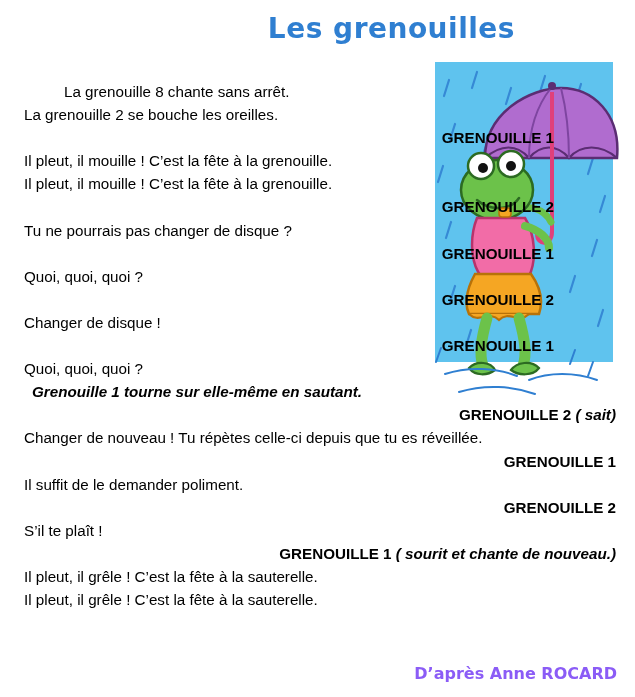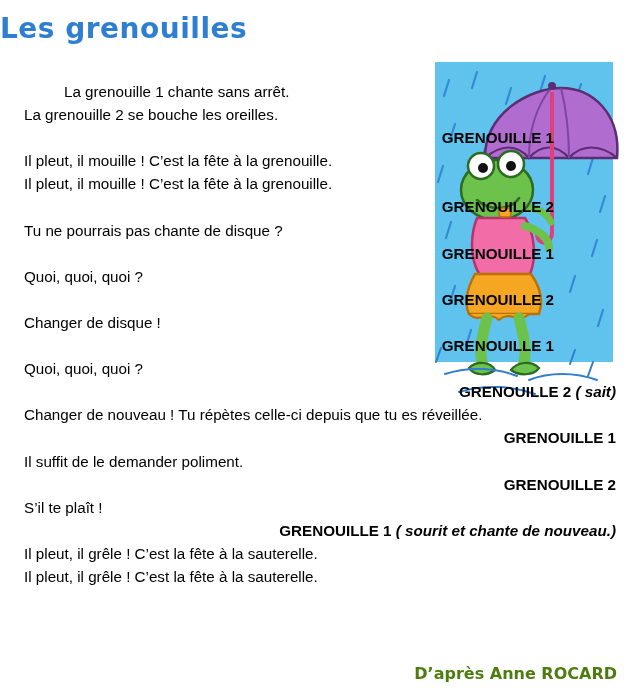--- a/index.html
+++ b/index.html
@@ -11,21 +11,21 @@
     height: 697px;
     background: #ffffff;
     font-family: "Liberation Sans", sans-serif;
     color: #000000;
     position: relative;
     overflow: hidden;
   }
 
   
   .title {
-    text-align: left;
+    text-align: right;
     color: #2f7fd1;
     font-size: 28px;
     font-weight: bold;
     letter-spacing: 0.5px;
     margin: 12px 0 0 0;
     padding-right: 120px;
     font-family: "DejaVu Sans", sans-serif;
   }
 
   
@@ -75,21 +75,21 @@
 
   
   .short { max-width: 400px; }
 
   .signature {
     position: absolute;
     right: 18px;
     bottom: 14px;
     font-weight: bold;
     font-size: 16px;
-    color: #4d7c0f;
+    color: #8b5cf6;
     font-family: "DejaVu Sans", sans-serif;
   }
 </style>
 </head>
 <body>
 
 <div class="title">Les grenouilles</div>
 
 <div class="illustration">
   <svg width="200" height="370" viewBox="0 0 200 370" xmlns="http://www.w3.org/2000/svg">
@@ -165,33 +165,34 @@
       <path d="M34 330 C60 322 88 324 110 332"></path>
       <line x1="150" y1="288" x2="145" y2="302"></line>
       <line x1="168" y1="300" x2="163" y2="314"></line>
       <line x1="16" y1="286" x2="11" y2="300"></line>
     </g>
   </svg>
 </div>
 
 <div class="script">
 
-  <div class="line indent short">La grenouille 1 chante sans arrêt.</div>
+  <div class="line indent short">La grenouille 8 chante sans arrêt.</div>
   <div class="line short">La grenouille 2 se bouche les oreilles.</div>
   <div class="line speaker short">GRENOUILLE 1</div>
   <div class="line short">Il pleut, il mouille ! C’est la fête à la grenouille.</div>
   <div class="line short">Il pleut, il mouille ! C’est la fête à la grenouille.</div>
   <div class="line speaker short">GRENOUILLE 2</div>
-  <div class="line short">Tu ne pourrais pas chante de disque ?</div>
+  <div class="line short">Tu ne pourrais pas changer de disque ?</div>
   <div class="line speaker short">GRENOUILLE 1</div>
   <div class="line short">Quoi, quoi, quoi ?</div>
   <div class="line speaker short">GRENOUILLE 2</div>
   <div class="line short">Changer de disque !</div>
   <div class="line speaker short">GRENOUILLE 1</div>
   <div class="line short">Quoi, quoi, quoi ?</div>
+  <div class="line stage">Grenouille 1 tourne sur elle-même en sautant.</div>
 
   <div class="line speaker narrow">
     <span>GRENOUILLE 2</span>
     <span class="stage-inline">( sait)</span>
   </div>
 
   <div class="line">Changer de nouveau ! Tu répètes celle-ci depuis que tu es réveillée.</div>
   <div class="line speaker">GRENOUILLE 1</div>
   <div class="line">Il suffit de le demander poliment.</div>
   <div class="line speaker">GRENOUILLE 2</div>

